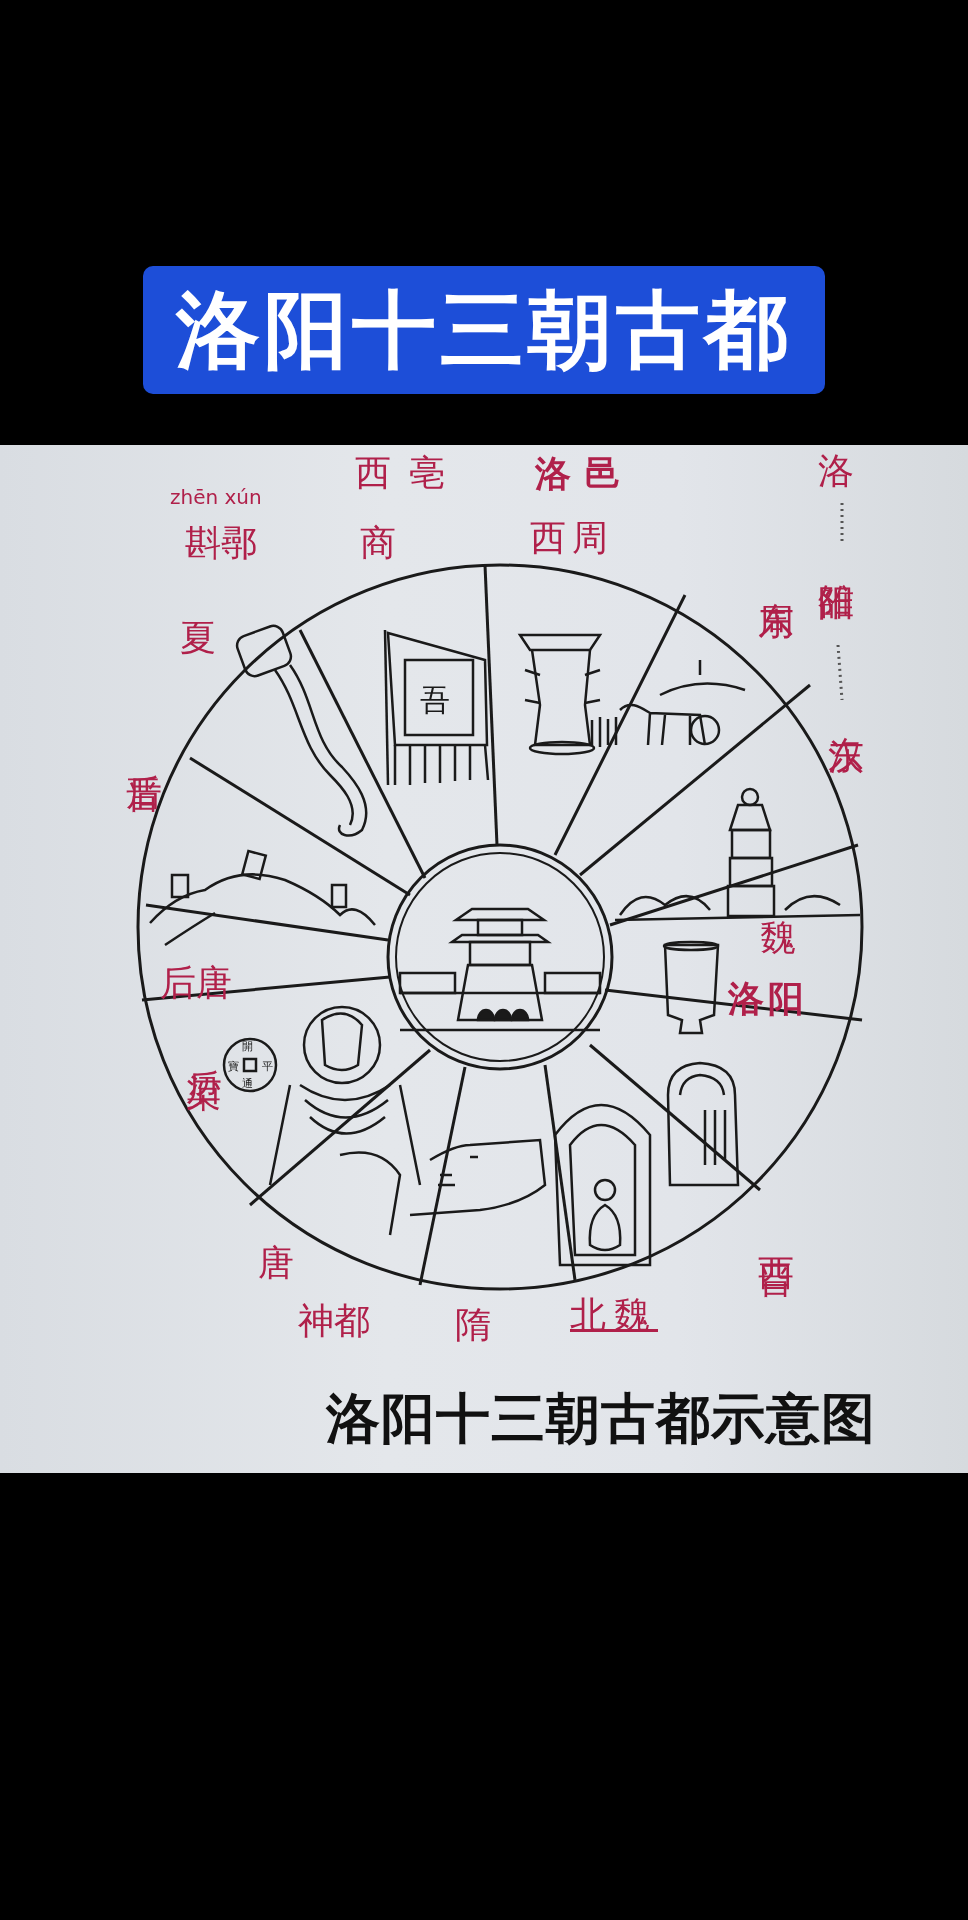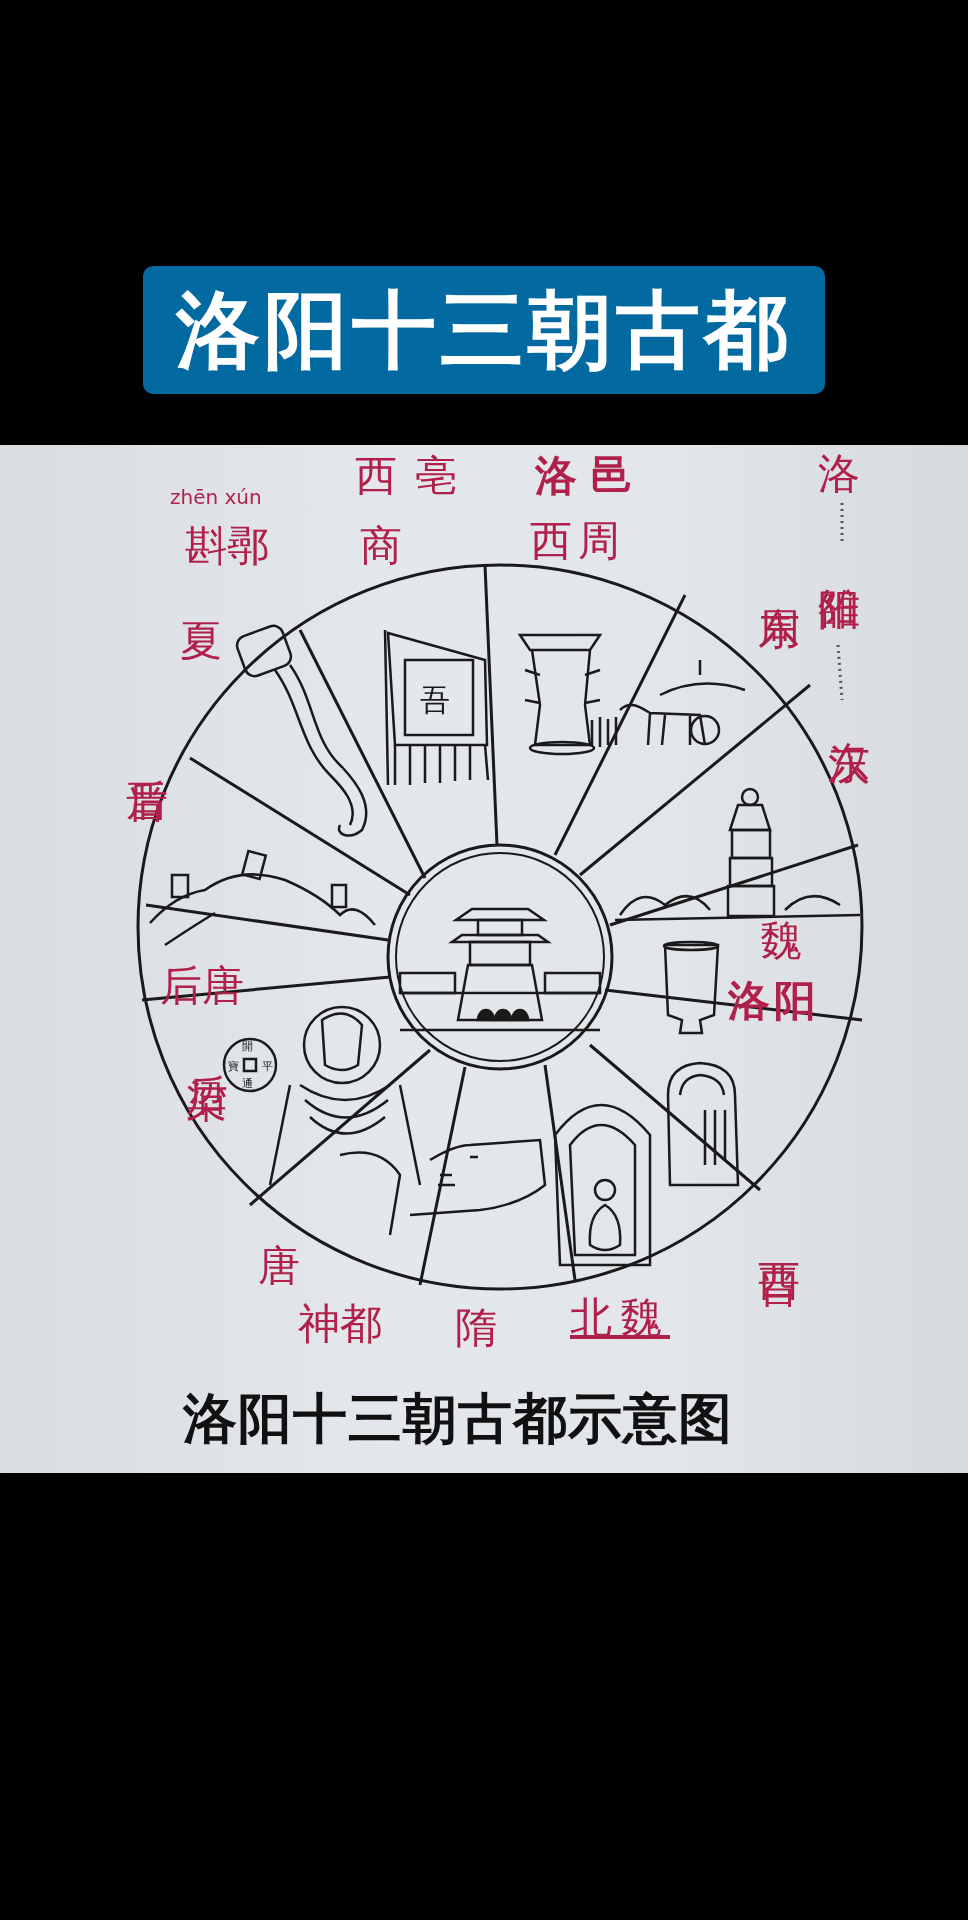--- a/index.html
+++ b/index.html
@@ -1,33 +1,33 @@
 <!DOCTYPE html>
 <html><head>
 <meta charset="utf-8">
 <style>
   html, body { margin:0; padding:0; background:#000; }
   body { width:968px; height:1920px; position:relative; overflow:hidden; font-family:"DejaVu Sans", sans-serif; }
   .banner {
     position:absolute; left:143px; top:266px; width:682px; height:128px;
-    background:#0369a1; border-radius:10px;
+    background:#1d4ed8; border-radius:10px;
     display:flex; align-items:center; justify-content:center;
   }
   .banner-text { color:#fff; font-weight:bold; font-size:84px; letter-spacing:4px; font-family:"DejaVu Sans", sans-serif; line-height:1; }
   .board {
     position:absolute; left:0; top:445px; width:968px; height:1028px;
     background:linear-gradient(90deg,#d9dde2 0%,#e4e7eb 40%,#e2e5ea 70%,#d6dade 100%);
   }
   .diagram { position:absolute; left:0; top:0; }
-  .lbl { position:absolute; color:#b0204a; font-family:"DejaVu Serif", serif; font-size:42px; line-height:1; }
+  .lbl { position:absolute; color:#b0204a; font-family:"DejaVu Serif", serif; font-size:36px; line-height:1; }
   .lbl.v { writing-mode:vertical-rl; text-orientation:upright; letter-spacing:4px; }
   .pinyin { position:absolute; color:#b0204a; font-family:"DejaVu Sans", sans-serif; font-size:20px; }
   .caption {
-    position:absolute; left:0; width:876px; top:938px; text-align:center;
-    font-weight:bold; font-size:54px; color:#111; font-family:"DejaVu Sans", sans-serif; letter-spacing:1px;padding-left:20px;
+    position:absolute; left:0; width:876px; top:938px; text-align:right;
+    font-weight:bold; font-size:54px; color:#111; font-family:"DejaVu Sans", sans-serif; letter-spacing:1px;
   }
 </style>
 </head>
 <body>
 
 <div class="banner">
   <span class="banner-text">洛阳十三朝古都</span>
 </div>
 
 <div class="board">

